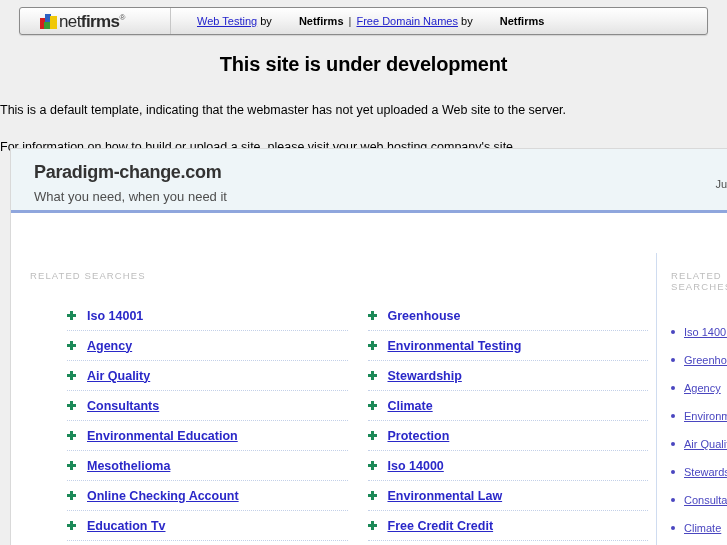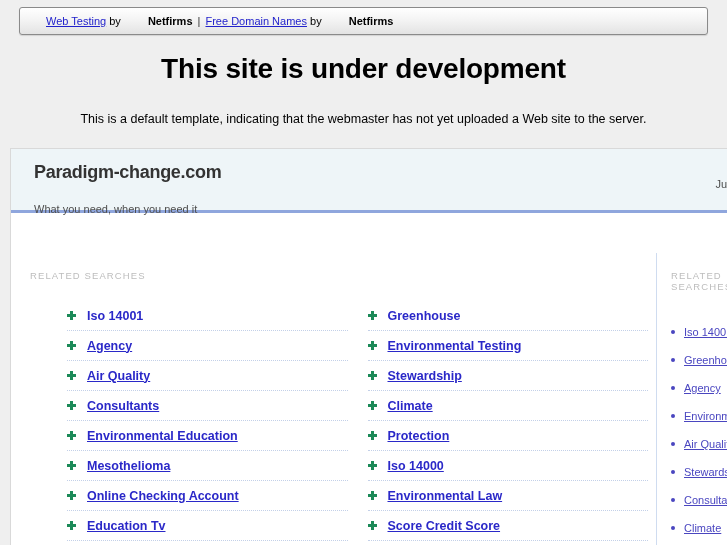--- a/index.html
+++ b/index.html
@@ -77,27 +77,26 @@
   .nf-links a {
     color: #2222cc;
     text-decoration: underline;
   }
   .nf-links b { font-weight: bold; padding-left: 24px; }
   .nf-sep { color:#333; padding: 0 2px; }
 
   
   .dev-head {
     text-align: center;
-    font-size: 28px;
+    font-size: 20px;
     font-weight: bold;
     margin: 18px 0 0 0;
     letter-spacing: -0.2px;
   }
   .dev-p {
-    text-align: center;
     font-size: 12.5px;
     margin: 27px 0 0 0;
   }
   .dev-p.second { margin-top: 23px; }
 
   
   .panel {
     position: absolute;
     left: 10px;
     top: 148px;
@@ -118,23 +117,23 @@
     border-bottom: 3px solid #8fa6dd;
   }
   .domain-title {
     font-size: 18px;
     font-weight: bold;
     color: #333333;
     letter-spacing: -0.3px;
     line-height: 1.1;
   }
   .domain-tagline {
-    font-size: 11px;
+    font-size: 13px;
     color: #4e4e4e;
-    margin-top: 20px;
+    margin-top: 6px;
   }
   .header-date {
     position: absolute;
     right: 0px;
     top: 29px;
     font-size: 11px;
     color: #4e4e4e;
     white-space: nowrap;
   }
 
@@ -229,20 +228,29 @@
     text-decoration: underline;
     white-space: nowrap;
   }
 </style>
 </head>
 <body>
 
 <div class="nf-bar-wrap">
   <div class="nf-bar">
 
+    <div class="nf-logo-cell">
+      <span class="nf-logo-mark">
+        <i class="nf-sq-red"></i>
+          <i class="nf-sq-blue"></i>
+          <i class="nf-sq-green"></i>
+          <i class="nf-sq-yellow"></i>
+      </span>
+      <span class="nf-wordmark"><span>net</span><b>firms</b><span class="tm">®</span></span>
+    </div>
 
     <div class="nf-links"><a href="#">Web Testing</a><span> by </span><b>Netfirms</b><span class="nf-sep"> | </span><a href="#">Free Domain Names</a><span> by </span><b>Netfirms</b></div>
 
   </div>
 </div>
 
 <h1 class="dev-head">This site is under development</h1>
 <p class="dev-p">This is a default template, indicating that the webmaster has not yet uploaded a Web site to the server.</p>
 <p class="dev-p second">For information on how to build or upload a site, please visit your web hosting company's site.</p>
 
@@ -324,21 +332,21 @@
           <div class="link-row">
             <span class="arrow-bullet"></span>
             <a class="related-link" href="#">Iso 14000</a>
           </div>
           <div class="link-row">
             <span class="arrow-bullet"></span>
             <a class="related-link" href="#">Environmental Law</a>
           </div>
           <div class="link-row">
             <span class="arrow-bullet"></span>
-            <a class="related-link" href="#">Score Credit Score</a>
+            <a class="related-link" href="#">Free Credit Credit</a>
           </div>
           <div class="link-row">
             <span class="arrow-bullet"></span>
             <a class="related-link" href="#">Direct Tv</a>
           </div>
           <div class="link-row">
             <span class="arrow-bullet"></span>
             <a class="related-link" href="#">Business Directories</a>
           </div>
         </div>

